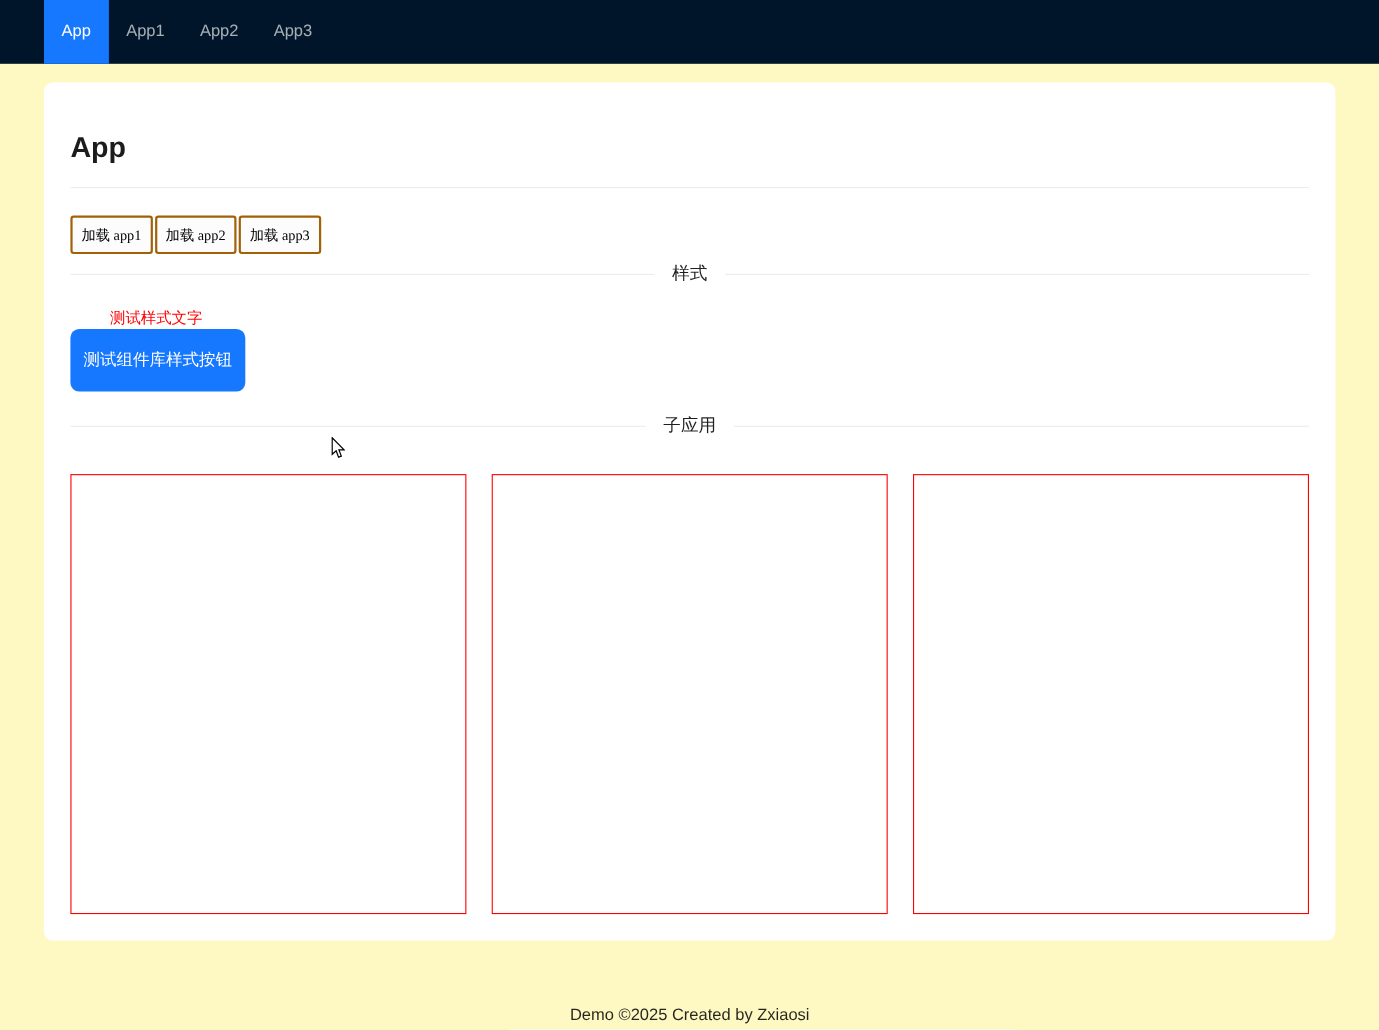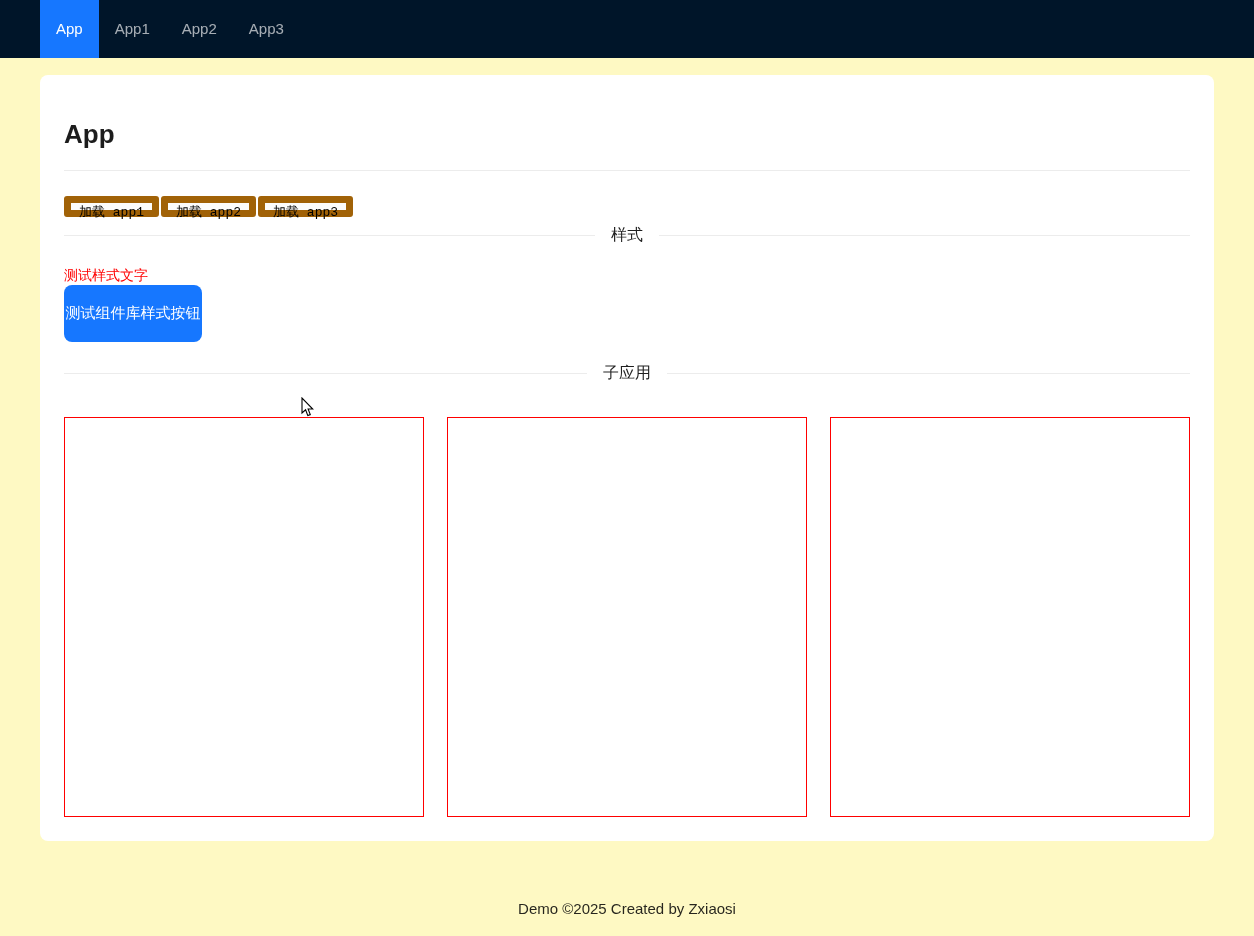--- a/index.html
+++ b/index.html
@@ -56,29 +56,29 @@
     border: none;
     border-top: 1px solid #ececec;
     margin-top: 22px;
   }
   .loader-row {
     margin-top: 25px;
     display: flex;
     gap: 2px;
   }
   .native-btn {
-    font-family: Liberation Mono, monospace;
+    font-family: Liberation Serif, serif;
     font-size: 13px;
     line-height: 15px;
     color: #000000;
     background: #fcfcfc;
-    border: 7px solid #a16207;
+    border: 2px solid #a16207;
     border-radius: 3px;
     padding: 2px 8px;
-    height: 21px;
+    height: 35px;
     cursor: pointer;
     white-space: nowrap;
   }
   .divider {
     display: flex;
     align-items: center;
     height: 24px;
     font-size: 16px;
     font-weight: 500;
     color: rgba(0,0,0,0.88);
@@ -90,25 +90,26 @@
   }
   .divider span { padding: 0 16px; white-space: nowrap; }
   .divider-style  { margin-top: 6px; }
   .divider-subapp { margin-top: 19px; margin-bottom: 32px; }
 
   .style-text {
     margin-top: 19px;
     font-size: 14px;
     line-height: 18px;
     color: #ff0000;
+    margin-left: 36px;
   }
   .test-btn {
     display: block;
     margin-top: 1px;
-    width: 138px;
+    width: 159px;
     height: 57px;
     background: #1677ff;
     color: #ffffff;
     border: none;
     border-radius: 8px;
     font-family: "Liberation Sans", "DejaVu Sans", sans-serif;
     font-size: 15px;
     cursor: pointer;
   }
 

